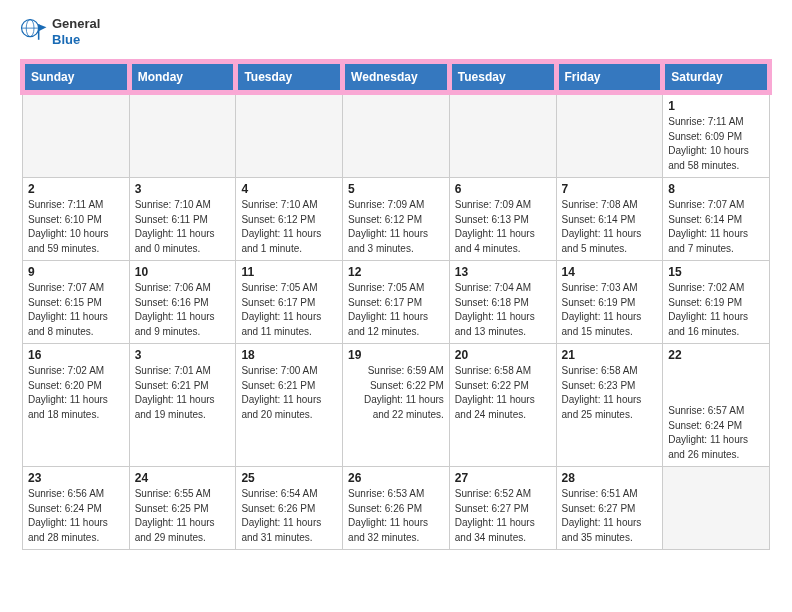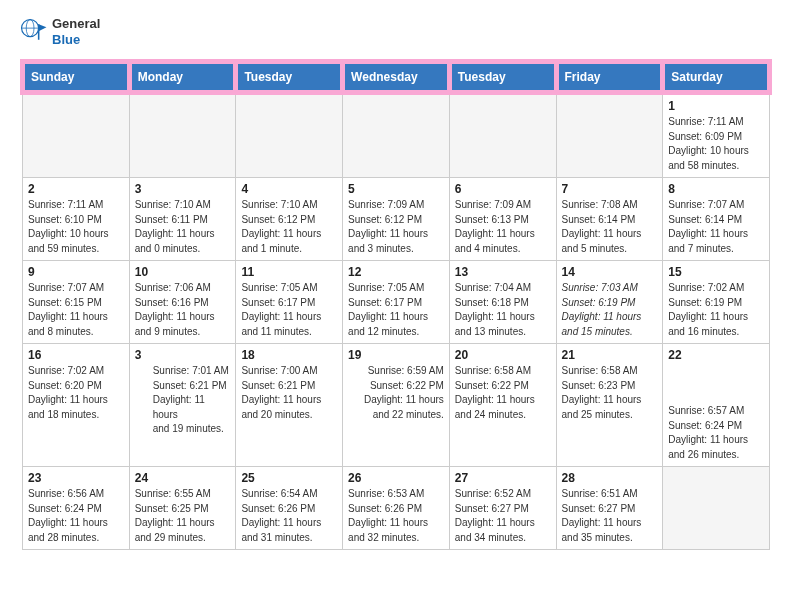--- a/index.html
+++ b/index.html
@@ -224,21 +224,21 @@
           </td>
           <td>
             <span class="day-number">13</span>
             <div class="day-info" style="white-space: pre-line;">Sunrise: 7:04 AM
 Sunset: 6:18 PM
 Daylight: 11 hours
 and 13 minutes.</div>
           </td>
           <td>
             <span class="day-number">14</span>
-            <div class="day-info" style="white-space: pre-line; font-style: italic;">Sunrise: 7:03 AM
+            <div class="day-info" style="white-space: pre-line;">Sunrise: 7:03 AM
 Sunset: 6:19 PM
 Daylight: 11 hours
 and 15 minutes.</div>
           </td>
           <td>
             <span class="day-number">15</span>
             <div class="day-info" style="white-space: pre-line;">Sunrise: 7:02 AM
 Sunset: 6:19 PM
 Daylight: 11 hours
 and 16 minutes.</div>
@@ -247,21 +247,21 @@
         <tr>
           <td>
             <span class="day-number">16</span>
             <div class="day-info" style="white-space: pre-line;">Sunrise: 7:02 AM
 Sunset: 6:20 PM
 Daylight: 11 hours
 and 18 minutes.</div>
           </td>
           <td>
             <span class="day-number">3</span>
-            <div class="day-info" style="white-space: pre-line; margin-left: 18px;">Sunrise: 7:01 AM
+            <div class="day-info" style="white-space: pre-line;">Sunrise: 7:01 AM
 Sunset: 6:21 PM
 Daylight: 11 hours
 and 19 minutes.</div>
           </td>
           <td>
             <span class="day-number">18</span>
             <div class="day-info" style="white-space: pre-line;">Sunrise: 7:00 AM
 Sunset: 6:21 PM
 Daylight: 11 hours
 and 20 minutes.</div>

